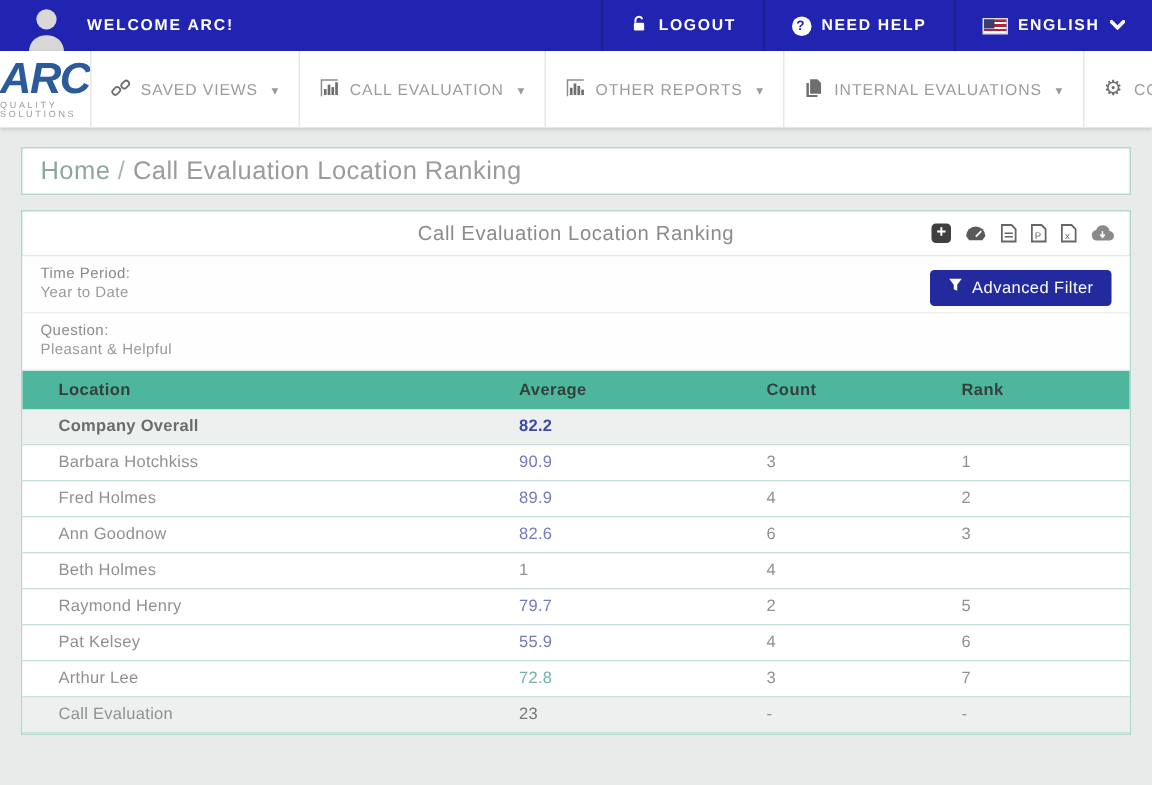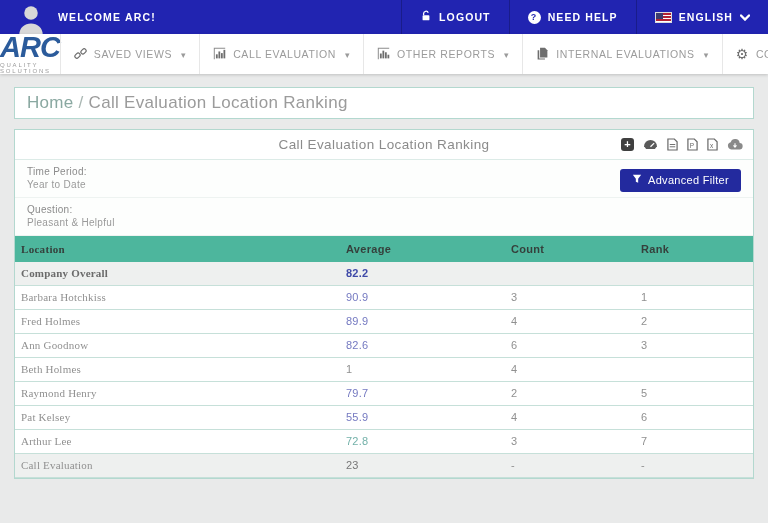--- a/index.html
+++ b/index.html
@@ -11,21 +11,21 @@
   .topbar-left { display:flex; align-items:center; padding-left:16px; flex:1; }
   .avatar { width:30px; height:32px; margin-top:3px; display:inline-block; }
   .welcome { font-size:10.5px; letter-spacing:1.2px; margin-left:12px; font-weight:bold; }
   .topbar-cell { display:flex; align-items:center; gap:7px; padding:0 18px; border-left:1px solid rgba(0,0,0,.22); font-size:10.5px; letter-spacing:1.1px; font-weight:bold; cursor:pointer; }
   .q-icon { width:13px; height:13px; border-radius:50%; background:#fff; color:#2124b1; font-size:9px; font-weight:bold; display:flex; align-items:center; justify-content:center; }
   .q-icon::after { content:"?"; }
   .flag { width:17px; height:11px; position:relative; background:repeating-linear-gradient(#b22234 0 1.6px,#fff 1.6px 3.2px); border:0.5px solid #ddd; }
   .flag::after { content:""; position:absolute; left:0; top:0; width:7px; height:6px; background:#3c3b6e; }
 
   
-  .nav { height:40px; background:#fff; display:flex; align-items:stretch; box-shadow:0 1px 3px rgba(0,0,0,.18); position:relative; z-index:2; }
+  .nav { height:51px; background:#fff; display:flex; align-items:stretch; box-shadow:0 1px 3px rgba(0,0,0,.18); position:relative; z-index:2; }
   .logo-block { width:101px; display:flex; flex-direction:column; align-items:center; justify-content:center; cursor:pointer; }
   .logo-text { font-size:29px; font-weight:bold; font-style:italic; color:#2b5b9b; line-height:27px; letter-spacing:-1px; }
   .logo-sub { font-size:6px; letter-spacing:1.8px; color:#9a9a9a; margin-top:1px; }
   .nav-item { display:flex; align-items:center; gap:7px; padding:0 13px; border-left:1px solid #e7e7e7; font-size:10.5px; letter-spacing:.6px; color:#9b9b9b; cursor:pointer; white-space:nowrap; }
   .nav-item:last-of-type { border-right:1px solid #e7e7e7; }
   .caret::after { content:"▾"; font-size:9px; color:#9b9b9b; margin-left:2px; }
   .gear-glyph { font-family:"DejaVu Sans",sans-serif; font-size:14px; color:#6e6e6e; line-height:13px; }
 
   
   .content { padding:13px 14px 0 14px; }
@@ -46,21 +46,21 @@
   .filter-row:last-child { border-bottom:1px solid #e4eeeb; }
   .f-label { font-size:10px; color:#8b8b8b; letter-spacing:.3px; line-height:13px; }
   .f-value { font-size:10px; color:#9a9a9a; letter-spacing:.3px; line-height:13px; }
   .adv-btn { position:absolute; top:9px; right:12px; background:#232a9e; color:#fff; border:none; border-radius:3px; font-size:11px; letter-spacing:.3px; padding:5px 12px 6px; display:flex; align-items:center; gap:6px; cursor:pointer; font-family:inherit; }
 
   
   .trow, .thead-row { display:grid; grid-template-columns:331px 165px 130px 1fr; align-items:center; }
   .thead-row { background:#4db69d; padding:7px 0; }
   .th { font-size:11px; color:#35403c; font-weight:bold; letter-spacing:.3px; }
   .cell, .th { padding-left:0; }
-  .cell:first-child, .th:first-child { padding-left:6px;font-family:Liberation Serif, serif; }
+  .cell:first-child, .th:first-child { padding-left:24px; }
   .trow { padding:5px 0 6px; border-bottom:1px solid #c6e0d9; background:#fff; }
   .cell { font-size:11px; color:#909090; letter-spacing:.2px; }
   .trow.summary { background:#eef0ef; }
   .loc-strong { color:#6b6b6b; font-weight:bold; }
   .avg { cursor:pointer; }
   .avg-link { color:#7479c1; }
   .avg-bold { color:#3f4aa8; font-weight:bold; }
   .avg-teal { color:#73b1a9; }
   .avg-plain { color:#777; cursor:default; }
   .tfoot { background:#fafbfa; padding:6px 10px; font-size:10.5px; color:#9b9b9b; }

